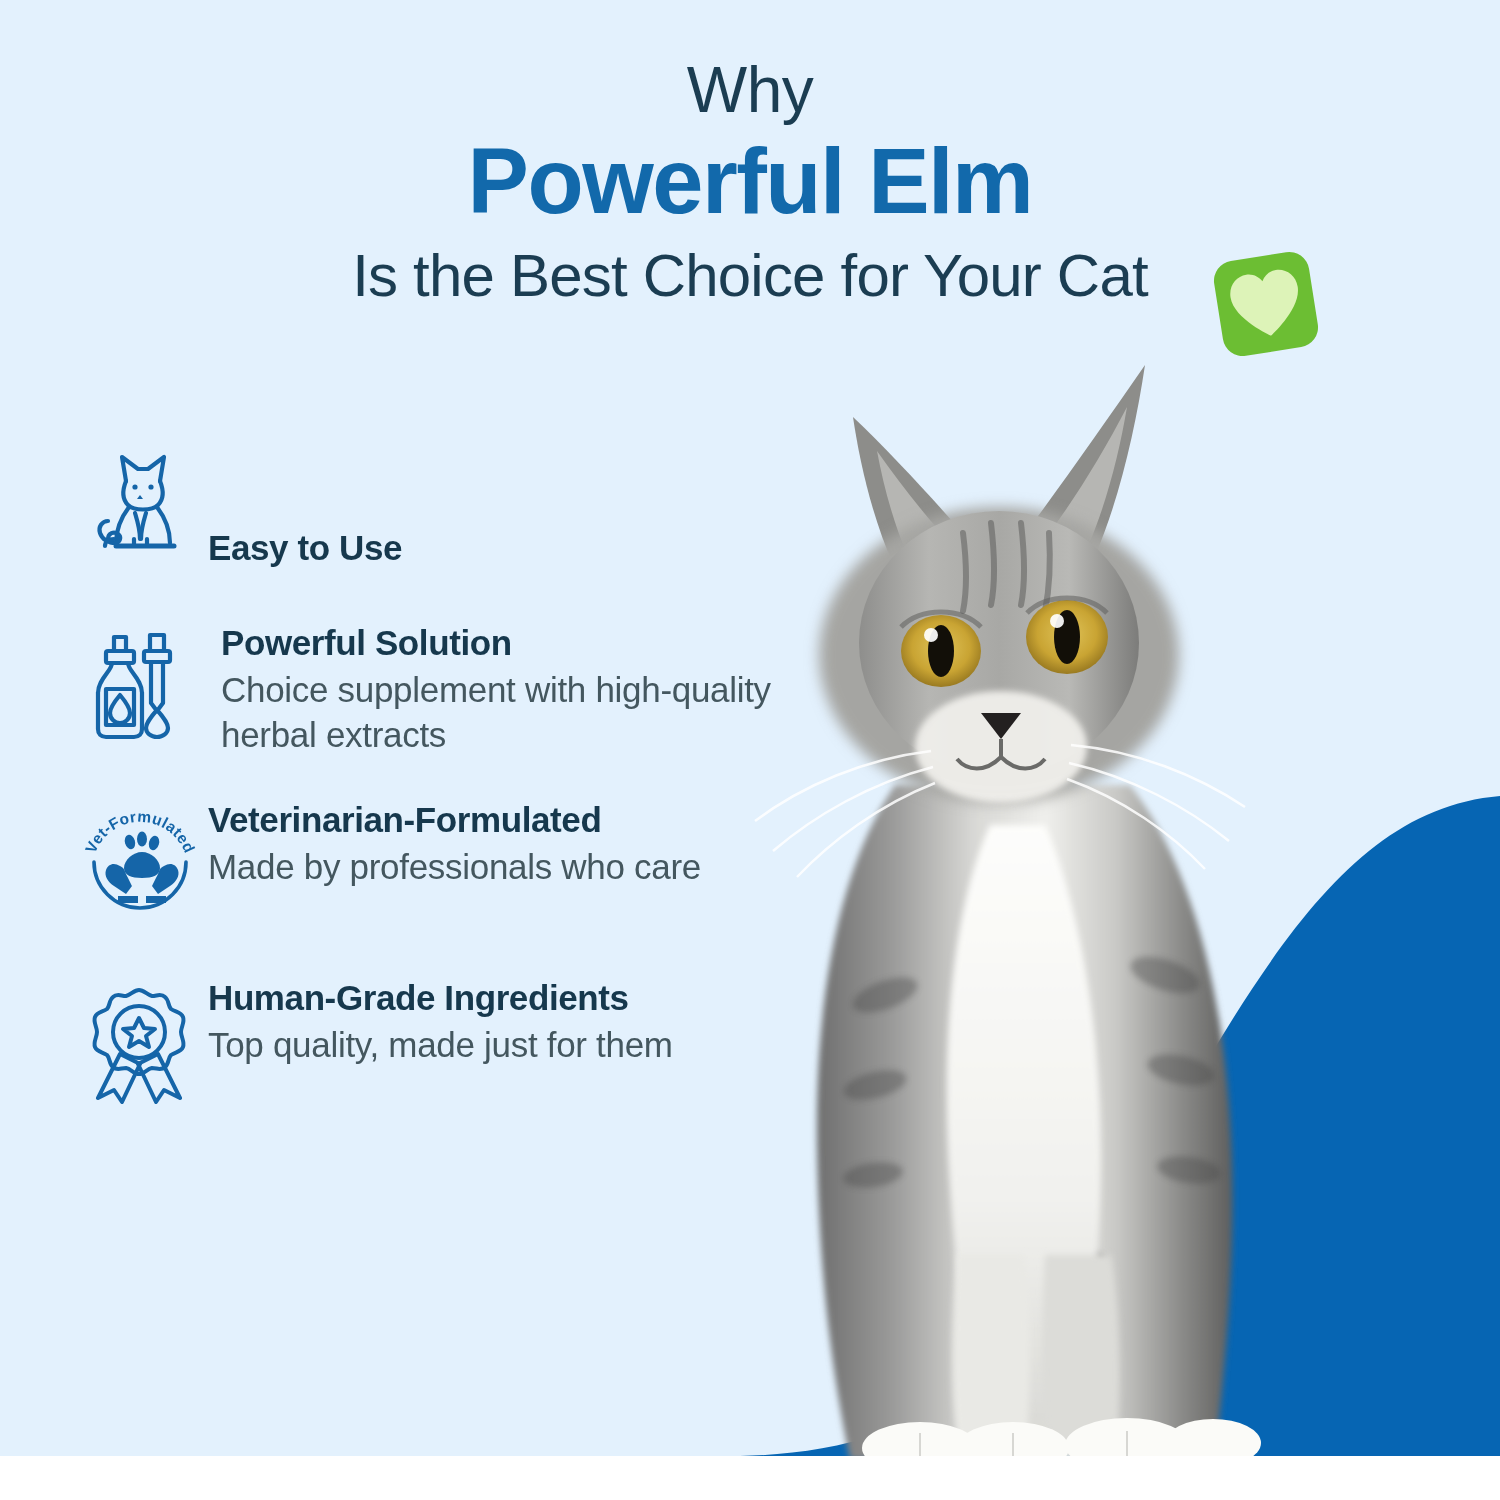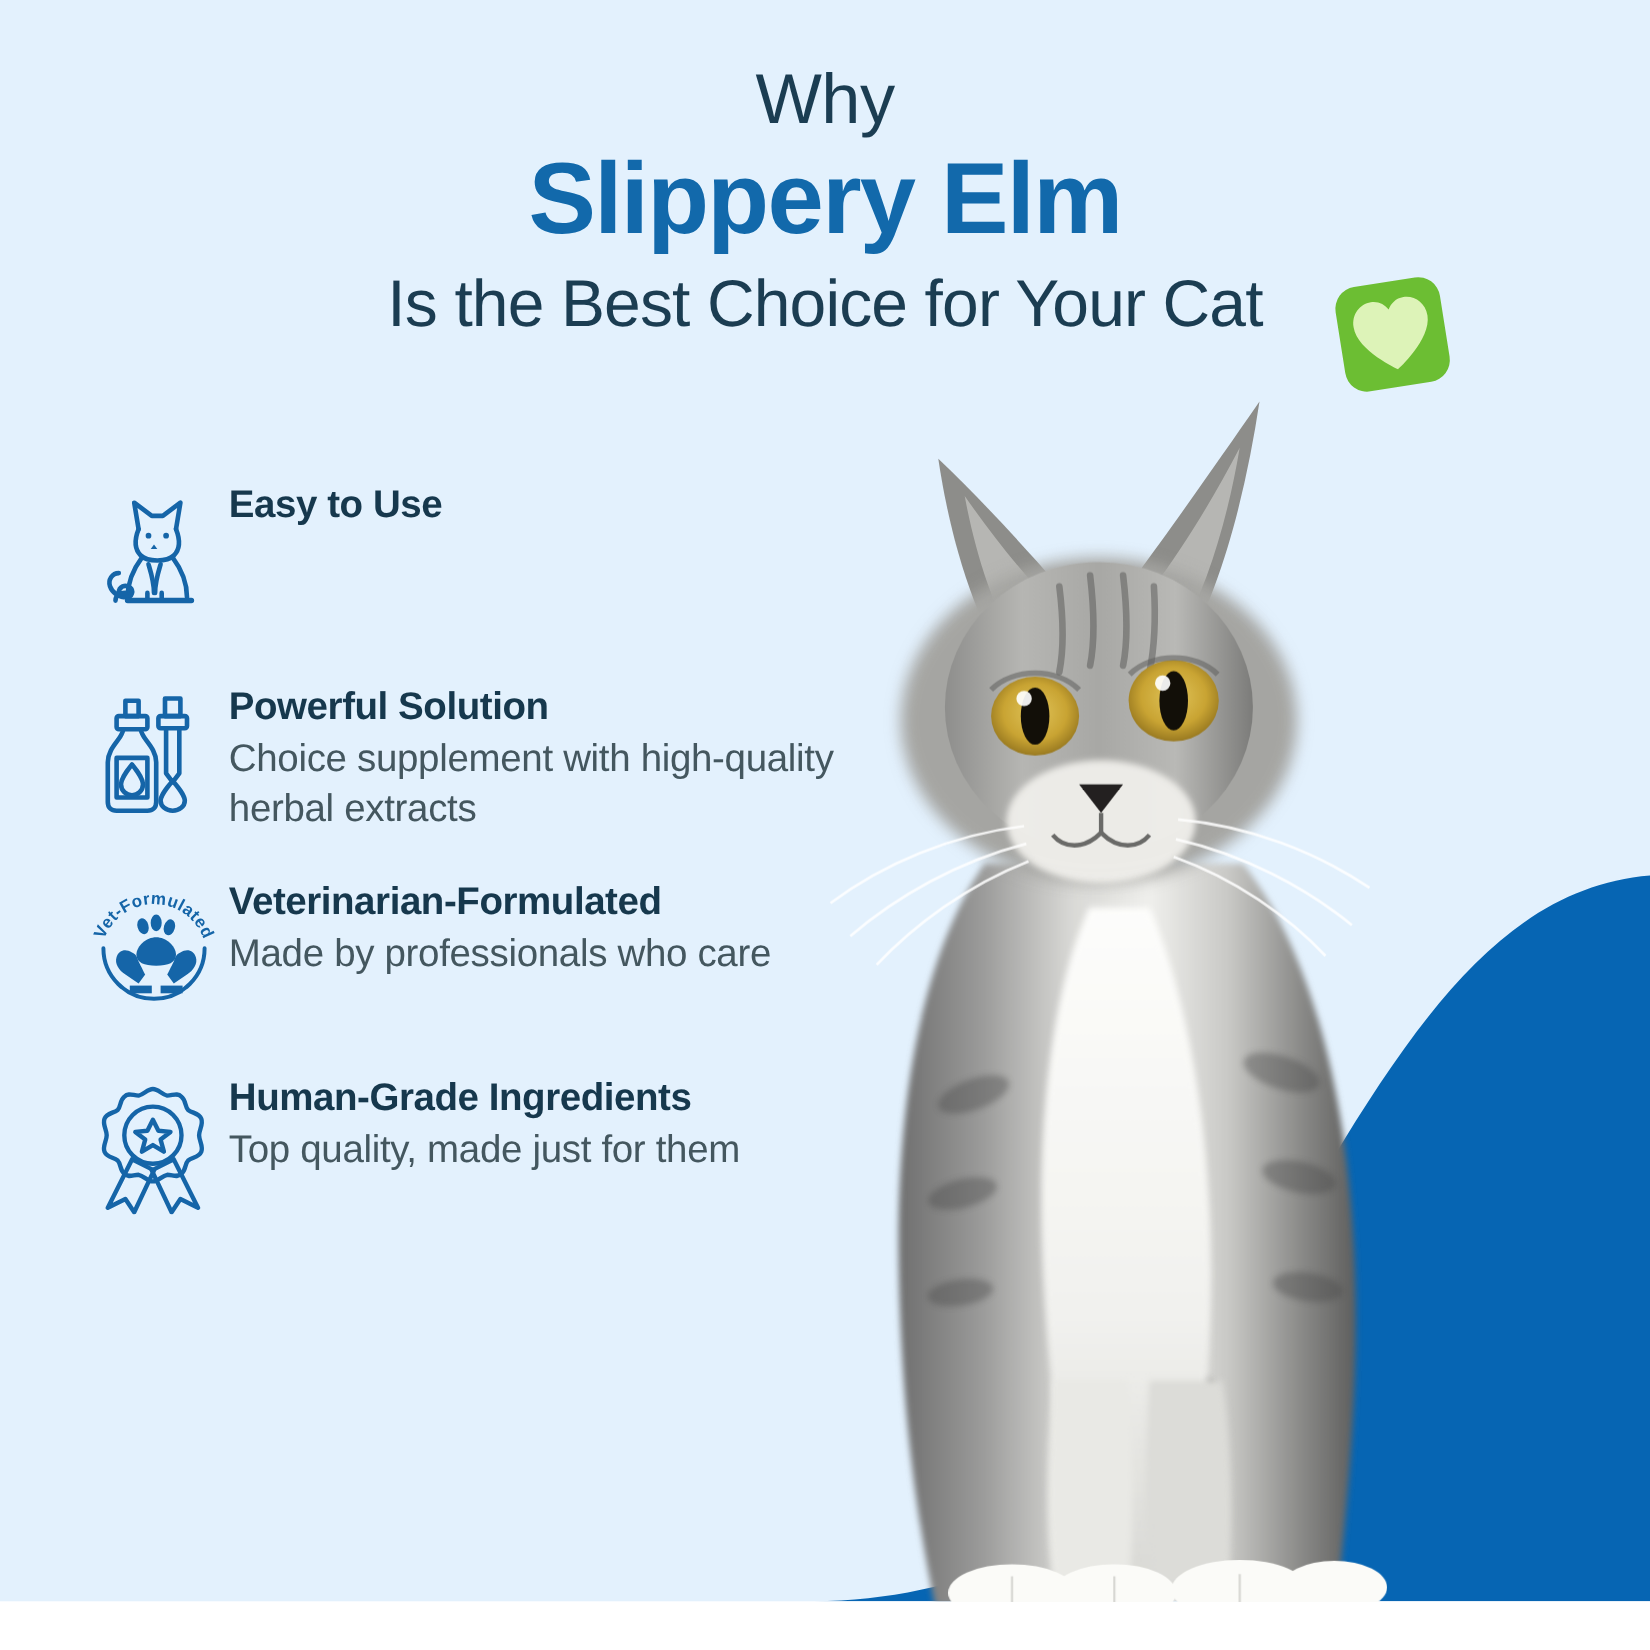--- a/index.html
+++ b/index.html
@@ -109,36 +109,36 @@
     letter-spacing: -0.4px;
     margin-bottom: 5px;
   }
   .feature-desc {
     font-size: 35px;
     font-weight: 400;
     color: #44575f;
     line-height: 1.28;
     letter-spacing: -0.3px;
   }
-  .feature-row.r1 { margin-bottom: 48px; }
-  .feature-row.r2 { margin-bottom: 40px; }
+  .feature-row.r1 { margin-bottom: 48px; align-items: flex-end; }
+  .feature-row.r2 { margin-bottom: 40px; gap: 13px; }
   .feature-row.r3 { margin-bottom: 42px; }
 </style>
 </head>
 <body>
 
 <div id="page">
 
   <svg class="wave-shape" viewBox="0 0 760 700" preserveAspectRatio="none">
     <path d="M760,40 C640,50 560,150 470,300 C400,420 330,540 240,620 C175,678 90,698 0,700 L760,700 Z" fill="#0665b3"></path>
   </svg>
 
   <div class="header">
     <div class="title-why">Why</div>
-    <div class="title-main">Slippery Elm</div>
+    <div class="title-main">Powerful Elm</div>
     <div class="title-sub">Is the Best Choice for Your Cat</div>
   </div>
 
   <svg class="heart-badge" viewBox="0 0 120 120">
     <g transform="rotate(-9 60 60)">
       <rect x="12" y="12" width="96" height="96" rx="20" ry="20" fill="#6cbe33"></rect>
       <path d="M60,92 C60,92 26,70 26,48 C26,36 35,28 45,28 C52,28 57,32 60,37 C63,32 68,28 75,28 C85,28 94,36 94,48 C94,70 60,92 60,92 Z" fill="#ddf3b8"></path>
     </g>
   </svg>
 

